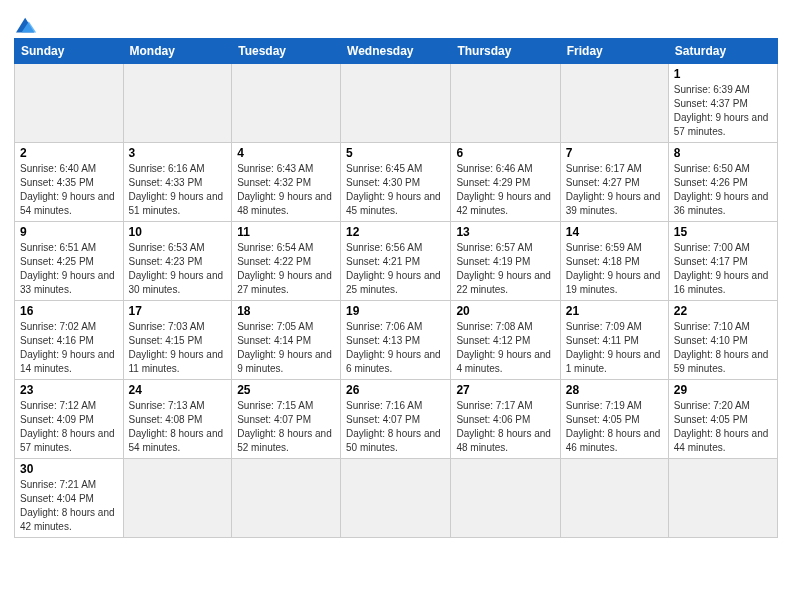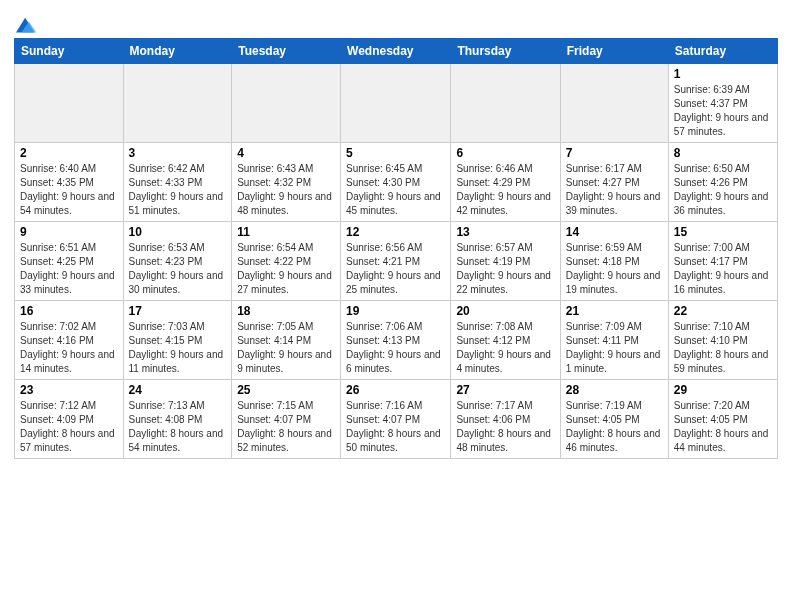--- a/index.html
+++ b/index.html
@@ -157,21 +157,21 @@
         <tr class="week-row">
           <td>
             <span class="day-num">2</span>
             <div class="day-info">Sunrise: 6:40 AM
 Sunset: 4:35 PM
 Daylight: 9 hours
 and 54 minutes.</div>
           </td>
           <td>
             <span class="day-num">3</span>
-            <div class="day-info">Sunrise: 6:42 AM
+            <div class="day-info">Sunrise: 6:16 AM
 Sunset: 4:33 PM
 Daylight: 9 hours
 and 51 minutes.</div>
           </td>
           <td>
             <span class="day-num">4</span>
             <div class="day-info">Sunrise: 6:43 AM
 Sunset: 4:32 PM
 Daylight: 9 hours
 and 48 minutes.</div>
@@ -350,16 +350,31 @@
 Daylight: 8 hours
 and 46 minutes.</div>
           </td>
           <td>
             <span class="day-num">29</span>
             <div class="day-info">Sunrise: 7:20 AM
 Sunset: 4:05 PM
 Daylight: 8 hours
 and 44 minutes.</div>
           </td>
+        </tr>
+        <tr class="last-row">
+          <td>
+            <span class="day-num">30</span>
+            <div class="day-info">Sunrise: 7:21 AM
+Sunset: 4:04 PM
+Daylight: 8 hours
+and 42 minutes.</div>
+          </td>
+          <td class="empty"></td>
+          <td class="empty"></td>
+          <td class="empty"></td>
+          <td class="empty"></td>
+          <td class="empty"></td>
+          <td class="empty"></td>
         </tr>
       </tbody>
   </table>
 </div>
 
 </body></html>

